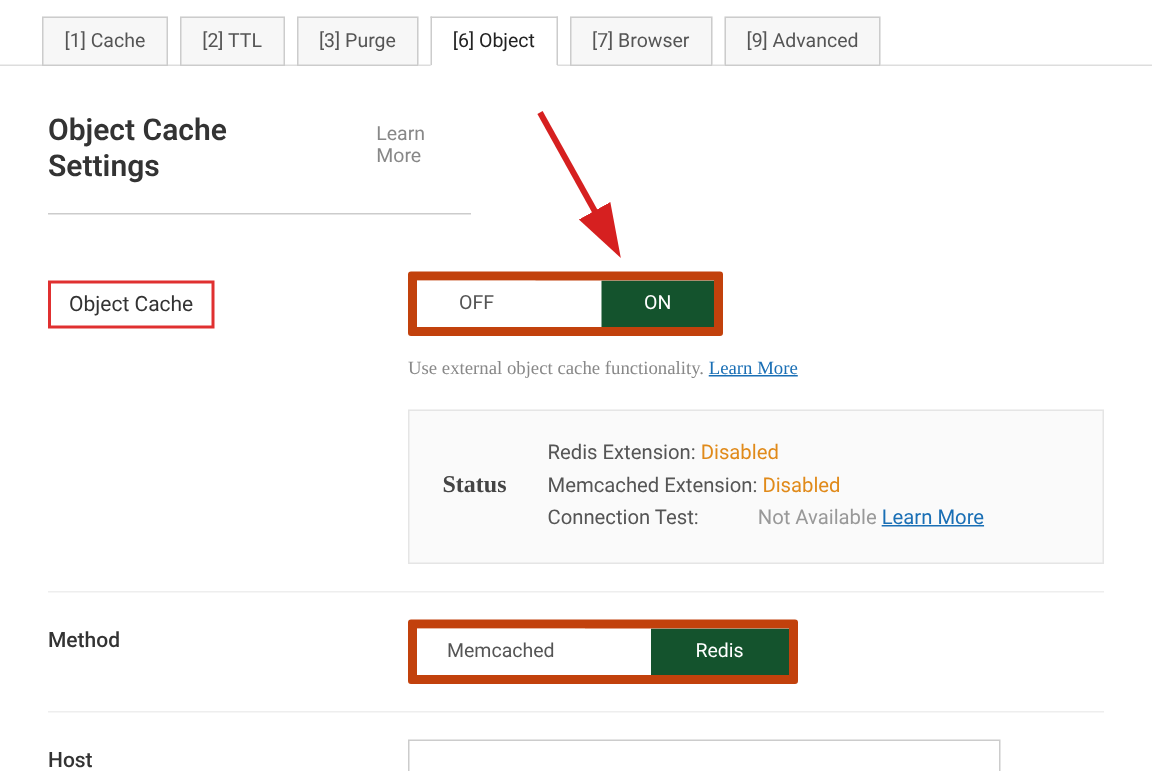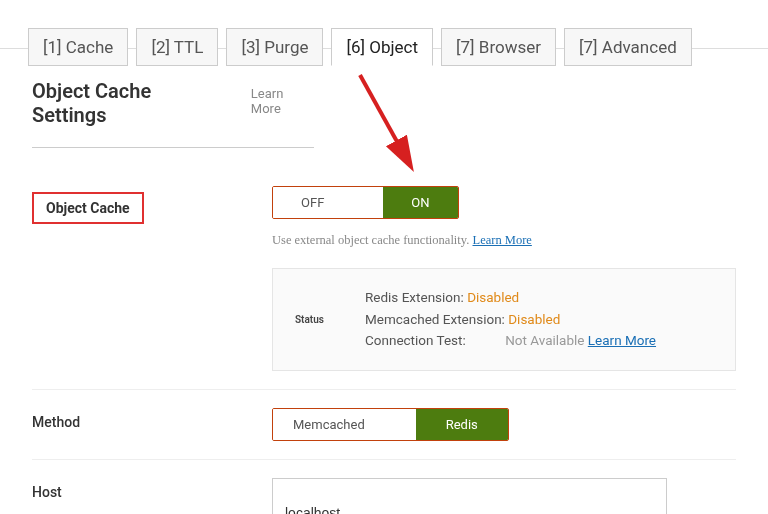--- a/index.html
+++ b/index.html
@@ -15,25 +15,25 @@
   .tabs {
     display: flex;
     gap: 8px;
     padding: 10px 28px 0 28px;
     border-bottom: 1px solid #ddd;
   }
   .tab {
     border: 1px solid #ccc;
     background: #f7f7f7;
     padding: 8px 14px;
-    font-size: 17px;
+    font-size: 13px;
     color: #555;
     cursor: pointer;
     position: relative;
-    top: 18px;
+    top: 1px;
     border-bottom: 1px solid #ccc;
   }
   .tab.active {
     background: #fff;
     border-bottom: 1px solid #fff;
     color: #222;
     text-align: center;
   }
   .content { padding: 30px 32px 0 32px; }
   .title-row {
@@ -68,61 +68,62 @@
     font-size: 14px;
     color: #333;
     font-weight: 500;
     padding-top: 6px;
   }
   .row-body { flex: 1; }
   .highlight-box {
     border: 2px solid #e03030;
     padding: 6px 12px;
     display: inline-block;
-    font-weight: 700;
+    font-weight: 400;
   }
   .toggle {
     display: inline-flex;
-    border: 1px solid #c2410c;
+    border: 6px solid #c2410c;
     border-radius: 2px;
     overflow: hidden;
-    gap: 31px;
   }
   .toggle-opt {
     padding: 8px 28px;
     font-size: 13px;
     background: #fff;
     color: #555;
     cursor: pointer;
     text-align: center;
   }
   .toggle-opt.on {
-    background: #4d7c0f;
+    background: #14532d;
     color: #fff;
+    margin-left: 44px;
   }
   .desc {
     font-size: 12.5px;
     color: #888;
     margin-top: 14px;
     font-family: Liberation Serif, serif;
   }
   .link { color: #1a6fb5; text-decoration: underline; cursor: pointer; }
   .status-box {
     border: 1px solid #e5e5e5;
     background: #fafafa;
     margin-top: 20px;
     padding: 18px 22px;
     display: flex;
     align-items: center;
   }
   .status-label {
     width: 70px;
     font-weight: 600;
     color: #444;
-    font-size: 10px;
+    font-size: 16px;
+    font-family: Liberation Serif, serif;
   }
   .status-body { font-size: 13.5px; color: #555; line-height: 1.6; }
   .disabled { color: #e08a1a; }
   .na { color: #999; margin-left: 36px; }
   .toggle-wide .toggle-opt { padding: 8px 20px; min-width: 92px; }
   .text-input {
     width: 395px;
     padding: 26px 12px;
     border: 1px solid #ccc;
     font-size: 14px;
@@ -138,21 +139,21 @@
 </style>
 </head>
 <body>
 
 <div class="tabs">
   <div class="tab">[1] Cache</div>
   <div class="tab">[2] TTL</div>
   <div class="tab">[3] Purge</div>
   <div class="tab active">[6] Object</div>
   <div class="tab">[7] Browser</div>
-  <div class="tab">[7] Advanced</div>
+  <div class="tab">[9] Advanced</div>
 </div>
 
 <svg class="arrow" width="90" height="120">
   <defs>
     <marker id="ah" markerWidth="10" markerHeight="10" refX="7" refY="3" orient="auto">
       <polygon points="0 0, 9 3, 0 6" fill="#d62020"></polygon>
     </marker>
   </defs>
   <line x1="10" y1="10" x2="60" y2="100" stroke="#d62020" stroke-width="4" marker-end="url(#ah)"></line>
 </svg>

